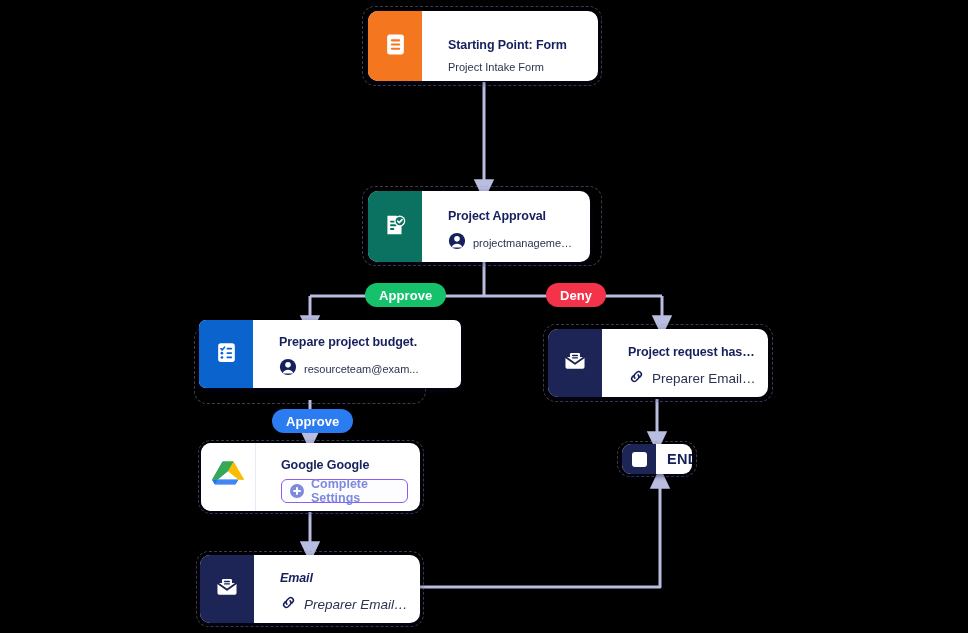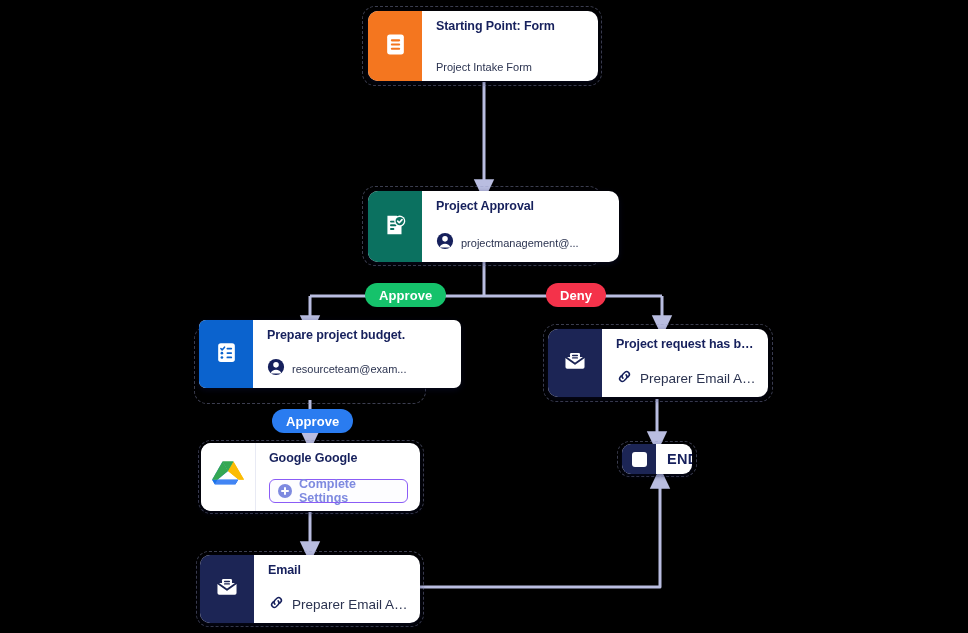--- a/index.html
+++ b/index.html
@@ -47,23 +47,24 @@
     width: 54px;
     flex: 0 0 54px;
     display: flex;
     align-items: center;
     justify-content: center;
   }
   .body {
     flex: 1 1 auto;
     display: flex;
     flex-direction: column;
-    justify-content: space-between;
+    justify-content: flex-end;
     padding: 8px 12px 8px 14px;
     min-width: 0;
+    margin-left: 12px;
   }
   .title {
     font-size: 12.5px;
     font-weight: bold;
     color: #16205c;
     letter-spacing: -0.1px;
     white-space: nowrap;
     overflow: hidden;
     text-overflow: ellipsis;
   }
@@ -218,21 +219,21 @@
     </div>
     <div class="body">
       <div class="title">Starting Point: Form</div>
       <div class="subrow">
         <span class="subtext">Project Intake Form</span>
       </div>
     </div>
   </div>
 
   <div class="node-sel" style="left:362px; top:186px; width:240px; height:80px;"></div>
-  <div class="node" style="left:368px; top:191px; width:251px; height:71px;">
+  <div class="node" style="left:368px; top:191px; width:222px; height:71px;">
     <div class="icon-panel" style="background:#0b7160;">
       <span>
         <svg width="26" height="26" viewBox="0 0 24 24" aria-hidden="true">
           <path d="M5 3.4h8.6l4.4 4.4v12.8H5z" fill="#ffffff"></path>
           <rect x="7.4" y="8" width="6" height="1.7" rx="0.85" fill="#0b7160"></rect>
           <rect x="7.4" y="11.4" width="6" height="1.7" rx="0.85" fill="#0b7160"></rect>
           <rect x="7.4" y="14.8" width="4" height="1.7" rx="0.85" fill="#0b7160"></rect>
           <circle cx="16.4" cy="8.4" r="5.1" fill="#ffffff"></circle>
           <circle cx="16.4" cy="8.4" r="3.9" fill="#0b7160"></circle>
           <path d="M14.5 8.4l1.4 1.5 2.6-2.9" stroke="#ffffff" stroke-width="1.5" fill="none" stroke-linecap="round" stroke-linejoin="round"></path>
@@ -356,21 +357,21 @@
 
   <div class="node-sel" style="left:617px; top:441px; width:80px; height:36px;"></div>
   <div class="end-badge" style="left:622px; top:444px; width:70px; height:30px;">
     <div class="end-icon">
       <span class="end-stop"></span>
     </div>
     <div class="end-label">END</div>
   </div>
 
   <div class="node-sel" style="left:196px; top:551px; width:228px; height:76px;"></div>
-  <div class="node" style="left:200px; top:555px; width:220px; height:68px;">
+  <div class="node" style="left:200px; top:555px; width:220px; height:68px;font-style:italic;">
     <div class="icon-panel" style="background:#1c2555;">
       <span>
         <svg width="26" height="26" viewBox="0 0 24 24" aria-hidden="true">
           <path d="M3.2 8.2h17.6v9.4a1.6 1.6 0 0 1-1.6 1.6H4.8a1.6 1.6 0 0 1-1.6-1.6z" fill="#ffffff"></path>
           <rect x="7.4" y="4.6" width="9.2" height="6.2" rx="1.1" fill="#ffffff"></rect>
           <rect x="9.2" y="6.3" width="5.6" height="1.3" rx="0.65" fill="#1c2555"></rect>
           <rect x="9.2" y="8.5" width="5.6" height="1.3" rx="0.65" fill="#1c2555"></rect>
           <path d="M3.2 8.4L12 14.6l8.8-6.2" stroke="#1c2555" stroke-width="1.7" fill="none" stroke-linecap="round" stroke-linejoin="round"></path>
         </svg>
       </span>

